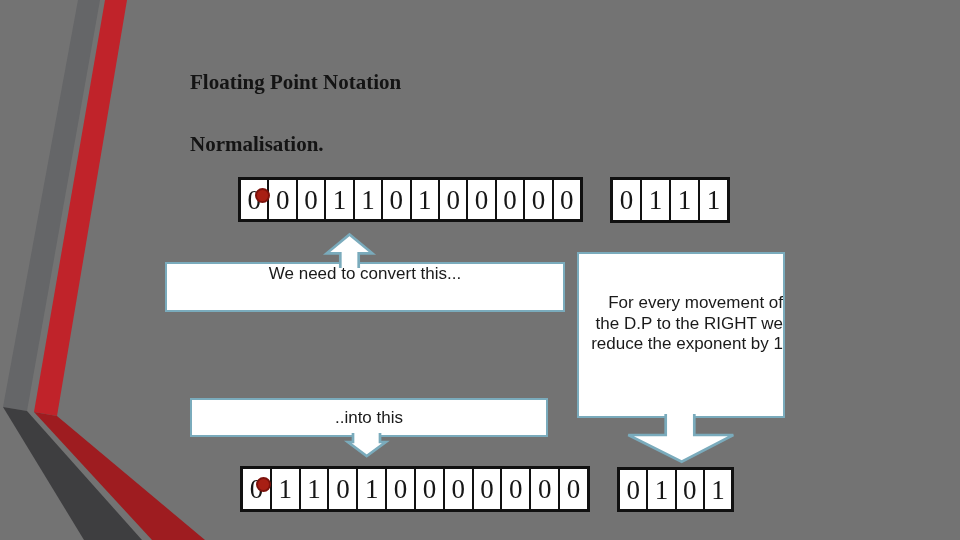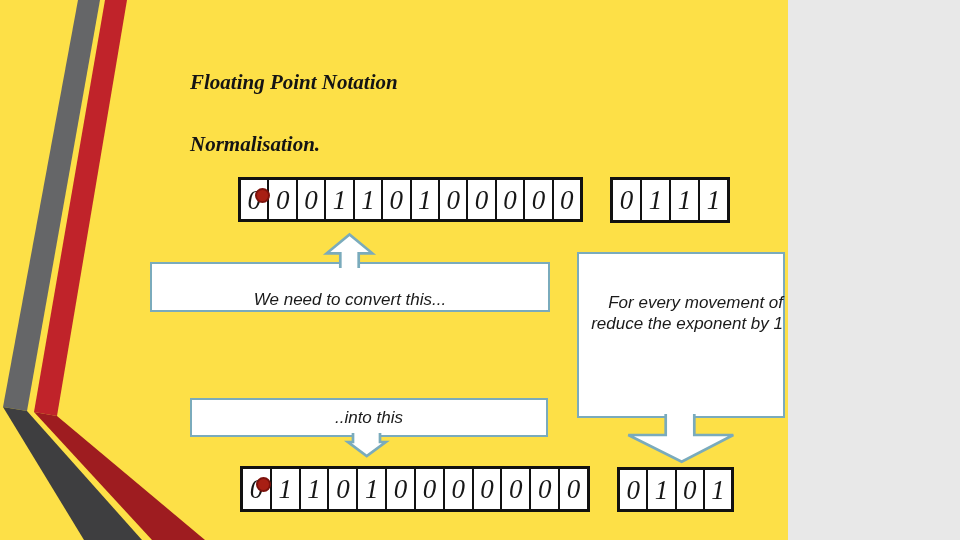--- a/index.html
+++ b/index.html
@@ -8,22 +8,22 @@
     --stripe-gray-dark:#3E3E40;
     --stripe-red:#C0232A;
     --stripe-red-dark:#9E1C20;
     --dot-red:#A81F14;
     --dot-red-edge:#7C120C;
     --cell-border:#111111;
     --text-dark:#141414;
   }
   html,body{margin:0;padding:0;background:#e8e8e8;}
   .slide{
-    position:relative;width:788px;height:540px;background:#fde047;
-    overflow:hidden;font-family:"Liberation Sans",sans-serif;font-style:italic;
+    position:relative;width:960px;height:540px;background:#737373;
+    overflow:hidden;font-family:"Liberation Sans",sans-serif;
   }
   
   .title,.subtitle{
     position:absolute;left:190px;color:var(--text-dark);
     font-family:"Liberation Serif",serif;font-weight:bold;font-size:21px;
     white-space:nowrap;
   }
   .title{top:70px;}
   .subtitle{top:132px;}
   
@@ -49,22 +49,22 @@
     box-sizing:border-box;z-index:5;
   }
   .dot-top{left:255px;top:188px;}
   .dot-bottom{left:256px;top:477px;}
   
   .bluebox{
     position:absolute;border:2.5px solid var(--accent-blue);background:#fff;
     box-sizing:border-box;color:#1a1a1a;
   }
   .box-convert{
-    left:150px;top:262px;width:400px;height:50px;
-    display:flex;align-items:flex-end;justify-content:center;
+    left:165px;top:262px;width:400px;height:50px;
+    display:flex;align-items:flex-start;justify-content:center;
     font-size:17px;
   }
   .box-rule{
     left:577px;top:252px;width:208px;height:166px;
     text-align:right;padding-top:39px;font-size:17px;line-height:20.5px;
   }
   .box-into{
     left:190px;top:398px;width:358px;height:39px;
     display:flex;align-items:center;justify-content:center;
     font-size:17px;
@@ -114,20 +114,21 @@
   <svg class="arrow-svg" style="left:322px;top:231px" width="56" height="40" viewBox="0 0 56 40" aria-hidden="true">
     <path d="M18.3 37 L18.3 22.3 L4.7 22.3 L27.5 3.5 L50.3 22.3 L36.7 22.3 L36.7 37"></path>
   </svg>
 
   <div class="bluebox box-convert">
     <span>We need to convert this...</span>
   </div>
 
   <div class="bluebox box-rule">
       <div>For every movement of</div>
+      <div>the D.P to the RIGHT we</div>
       <div>reduce the exponent by 1</div>
     </div>
 
   <svg class="arrow-svg" style="left:620px;top:400px" width="125" height="66" viewBox="0 0 125 66" aria-hidden="true">
     <path d="M45.7 14 L45.7 35 L8.3 35 L61.7 61.7 L113.3 35 L74.3 35 L74.3 14"></path>
   </svg>
 
   <div class="bluebox box-into">
     <span>..into this</span>
   </div>

